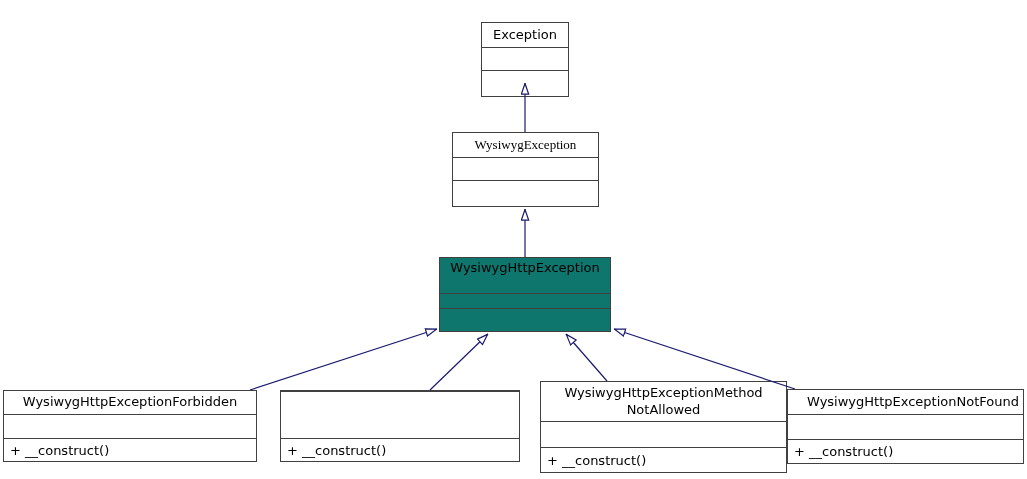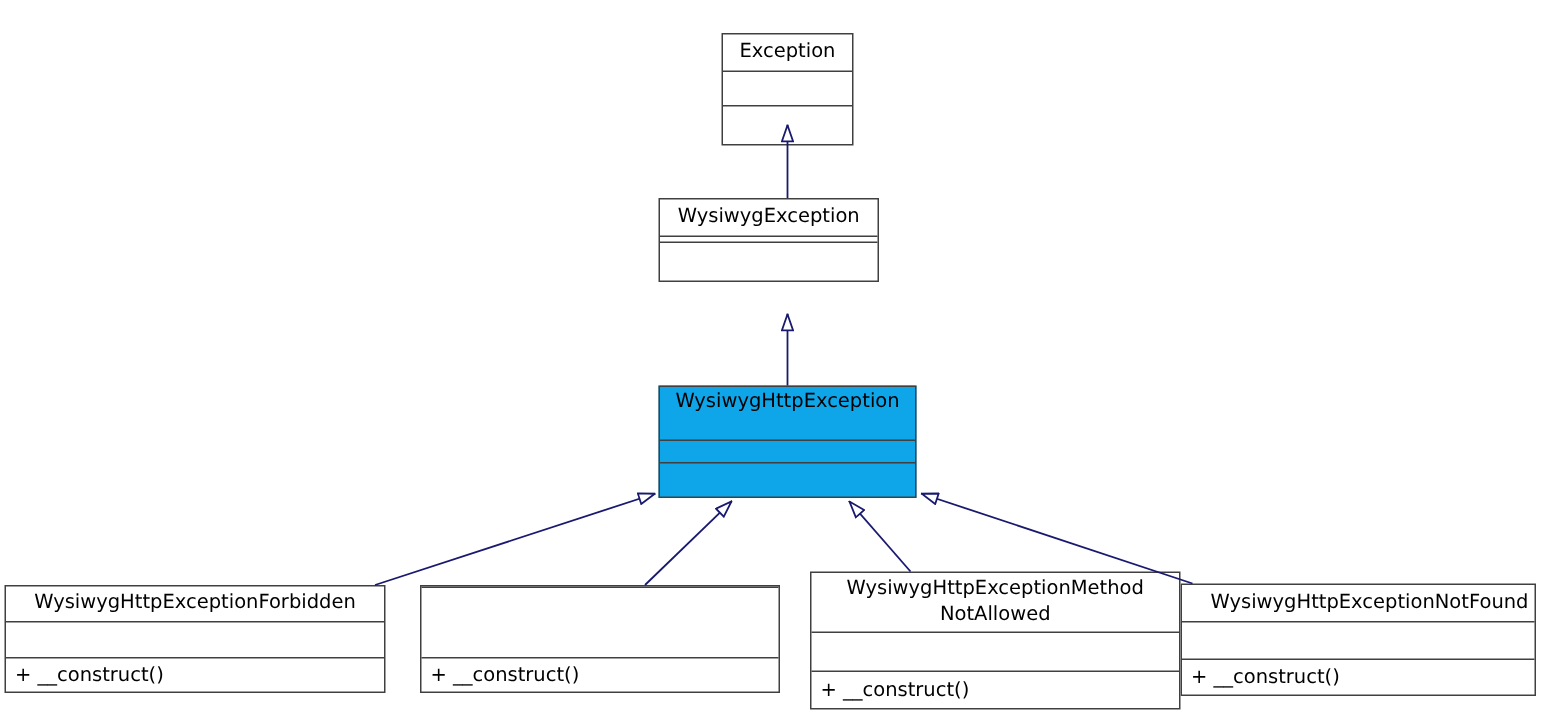--- a/index.html
+++ b/index.html
@@ -26,21 +26,21 @@
   .uml-node {
     position: absolute;
     box-sizing: border-box;
     border: 1.5px solid #404040;
     background: #ffffff;
     display: flex;
     flex-direction: column;
     z-index: 1;
   }
   .uml-node.highlight {
-    background: #0ea5e9;
+    background: #0f766e;
     gap: 14px;
   }
   .cmp {
     box-sizing: border-box;
   }
   .cmp.title {
     display: flex;
     flex-direction: column;
     align-items: center;
     justify-content: center;
@@ -69,21 +69,21 @@
 <div class="canvas">
 
   <div class="uml-node" style="left:481px; top:6px; width:88px; height:75px;margin-top:16px;">
     <div class="cmp title" style="height:24px;">
       <span>Exception</span>
     </div>
     <div class="cmp attrs"></div>
     <div class="cmp methods" style="height:26px;"></div>
   </div>
 
-  <div class="uml-node" style="left:439px; top:132px; width:147px; height:56px;">
+  <div class="uml-node" style="left:452px; top:132px; width:147px; height:75px;font-family:Liberation Serif, serif;">
     <div class="cmp title" style="height:24px;">
       <span>WysiwygException</span>
     </div>
     <div class="cmp attrs"></div>
     <div class="cmp methods" style="height:26px;"></div>
   </div>
 
   <div class="uml-node highlight" style="left:439px; top:257px; width:172px; height:75px;">
     <div class="cmp title" style="height:24px;">
       <span>WysiwygHttpException</span>

